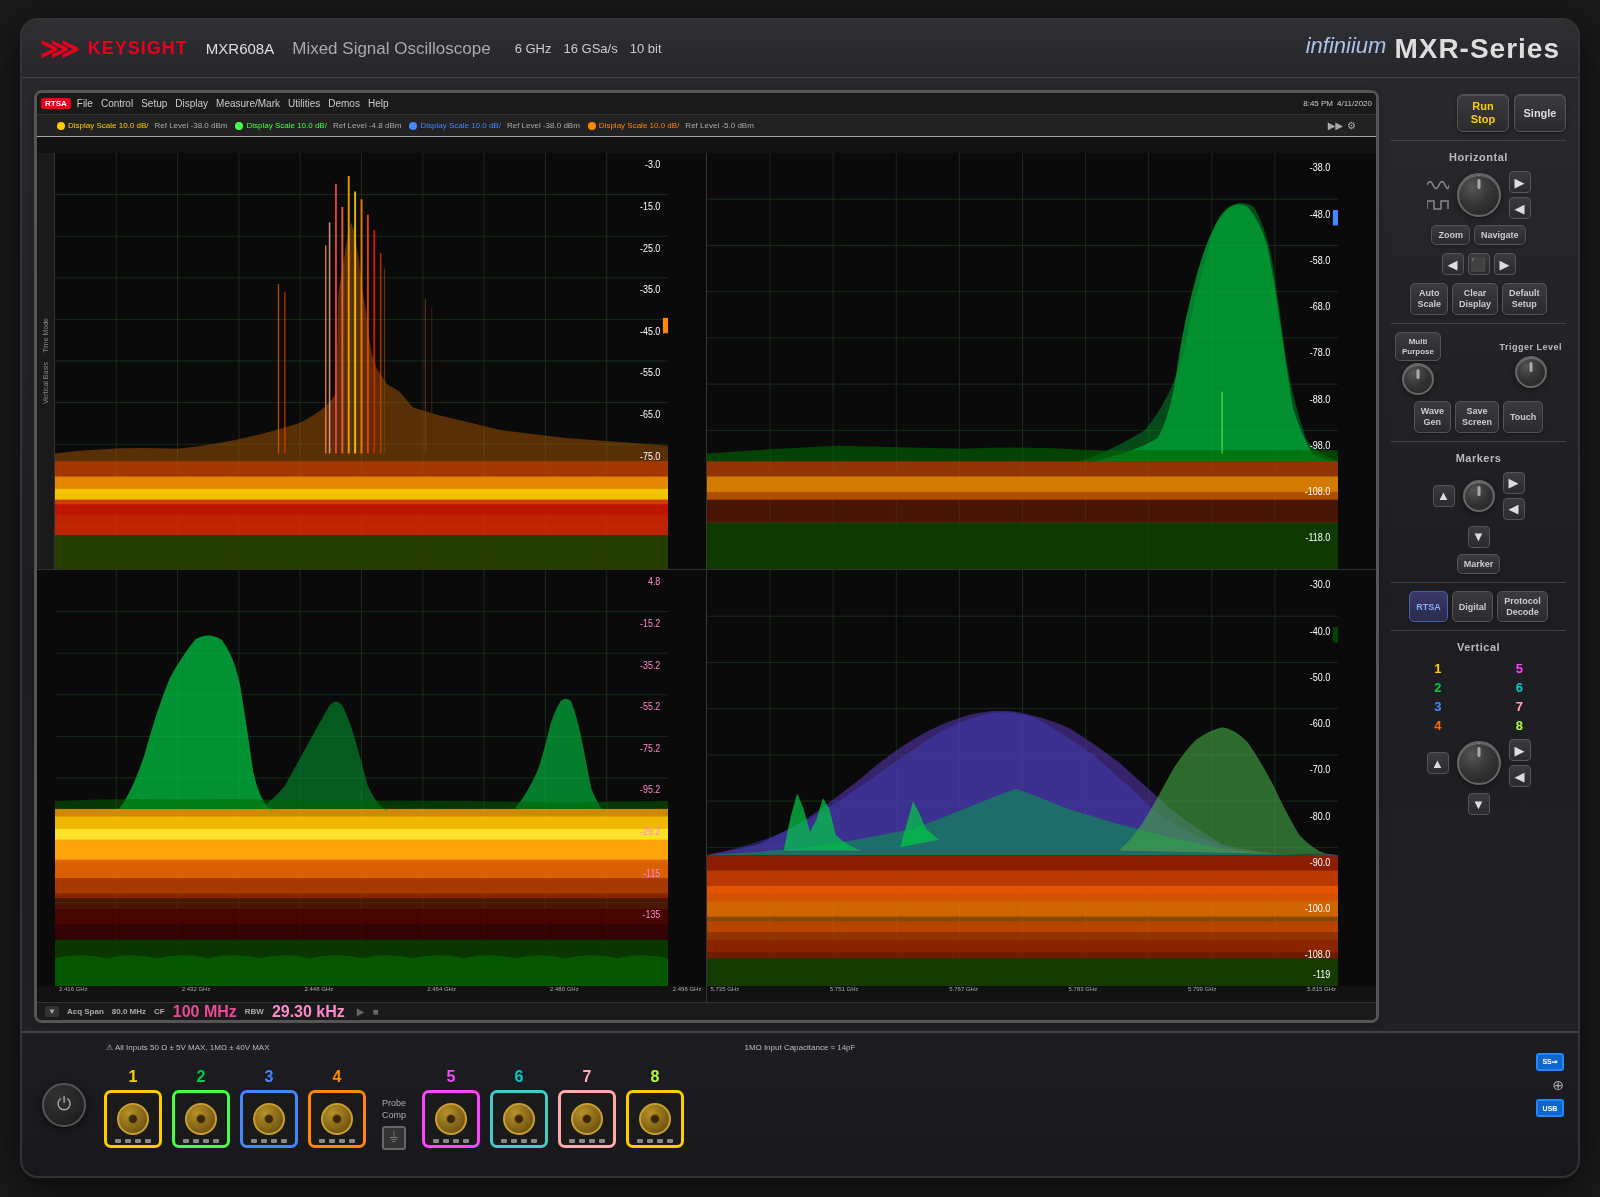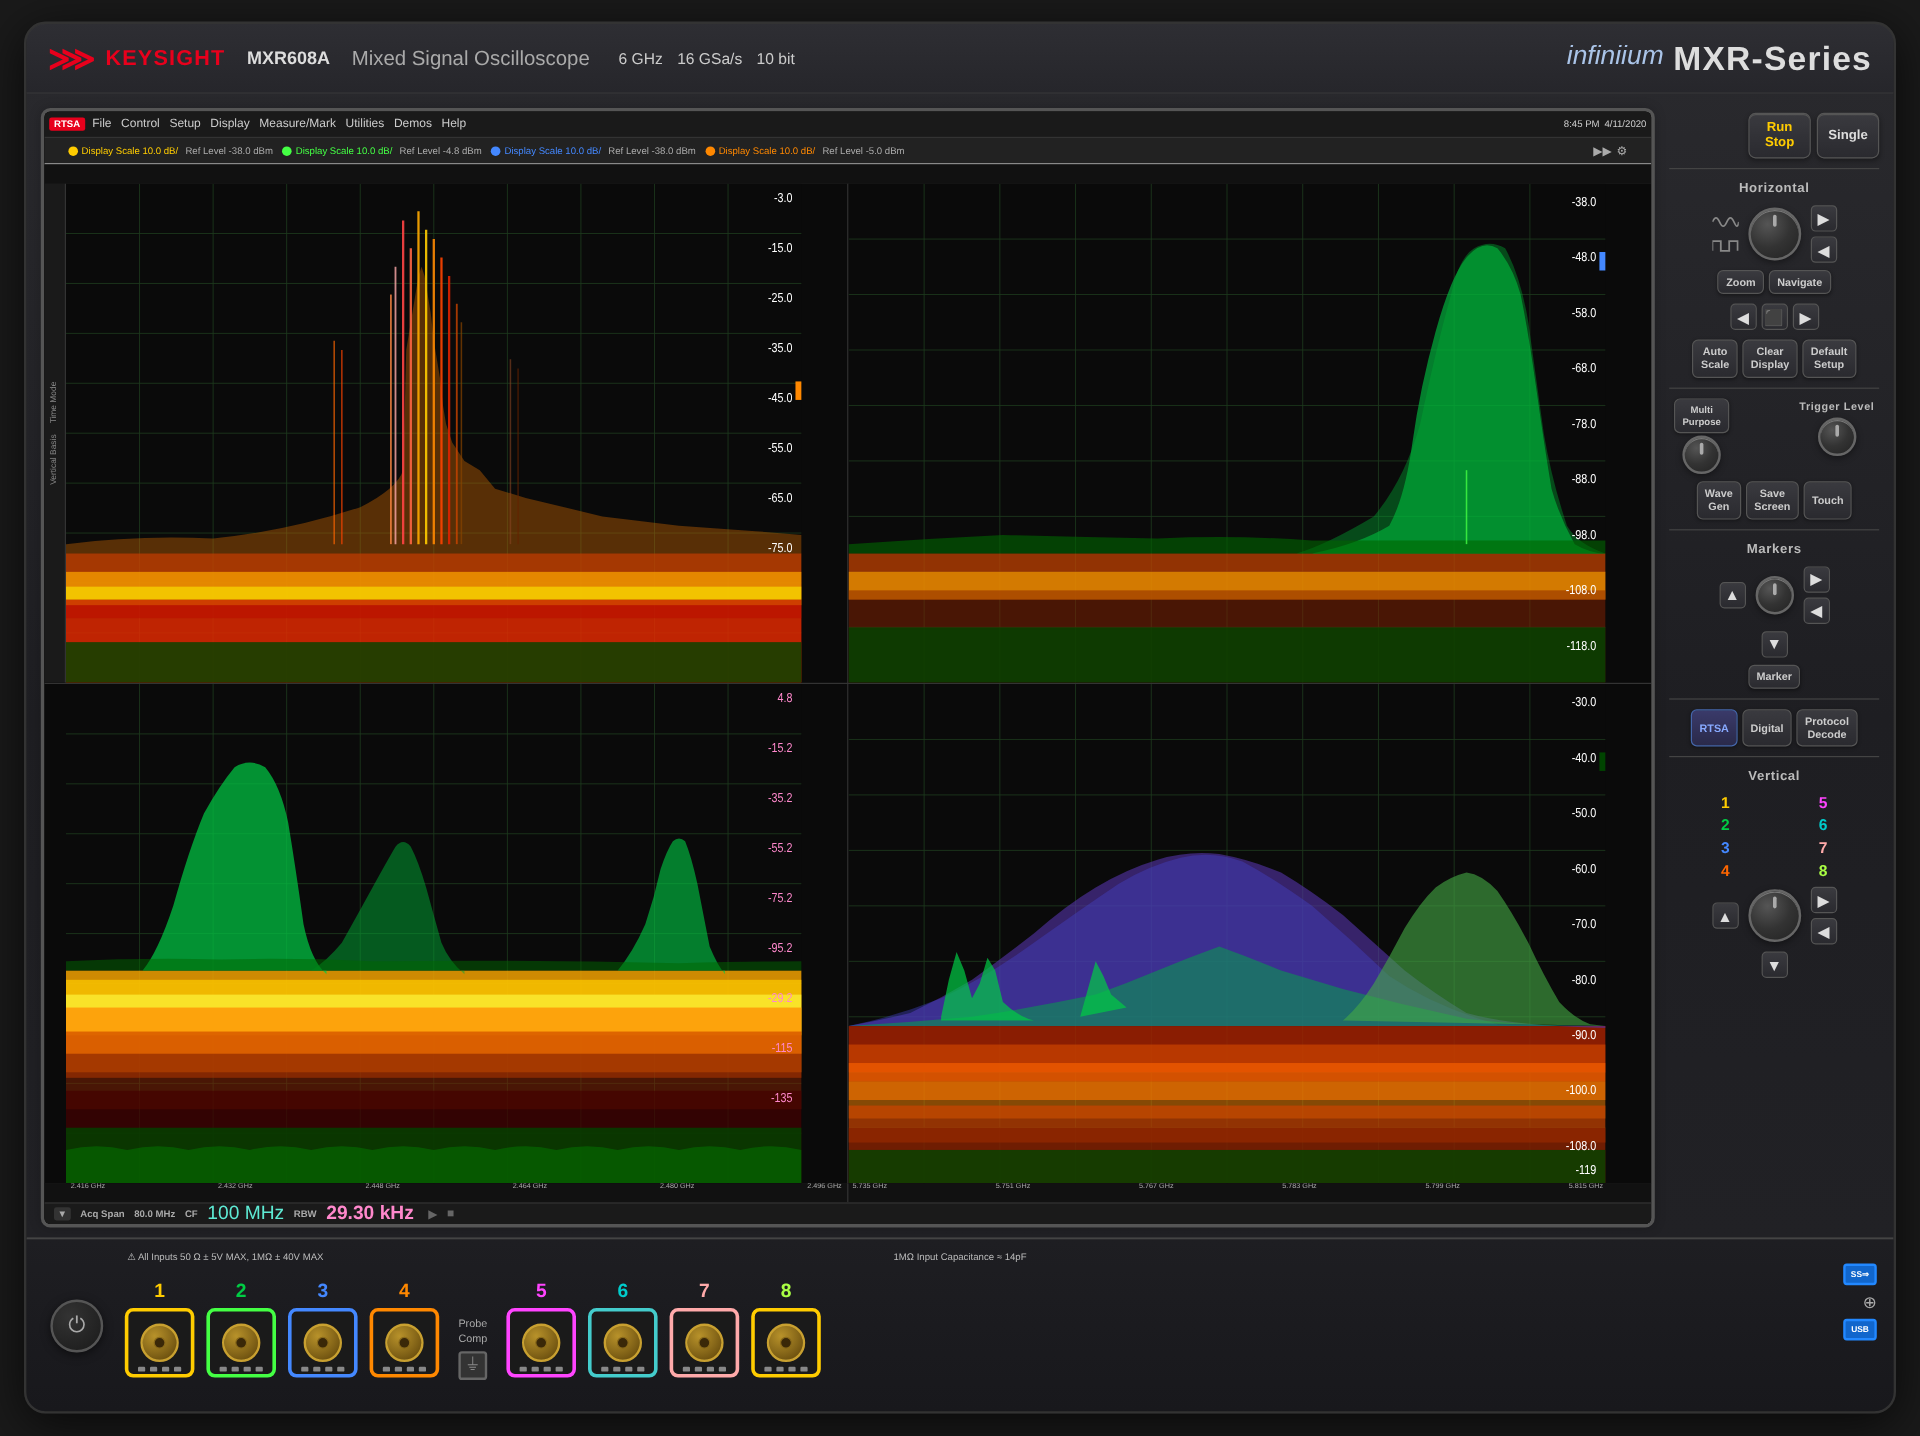--- a/index.html
+++ b/index.html
@@ -54,21 +54,21 @@
     .logo-text {
       color: #e8001c;
       font-size: 18px;
       font-weight: 700;
       letter-spacing: 1px;
     }
 
     .model-info {
       color: #ddd;
       font-size: 15px;
-      font-weight: 700;
+      font-weight: 400;
       margin-right: 18px;
     }
     .model-desc {
       color: #aaa;
       font-size: 17px;
       margin-right: 24px;
     }
     .spec-item {
       color: #ccc;
       font-size: 13px;
@@ -341,21 +341,21 @@
     .bottom-status-bar {
       background: #1a1a1a;
       height: 18px;
       display: flex;
       align-items: center;
       padding: 0 8px;
       gap: 8px;
       border-top: 1px solid #333;
     }
     .status-item { color: #aaa; font-size: 8px; font-weight: bold; }
-    .status-blue { color: #5eead4; font-weight: 400; }
+    .status-blue { color: #ec4899; font-weight: 700; }
     .status-pink { color: #ff88cc; font-weight: 700; }
 
     
     .front-panel {
       height: 145px;
       background: linear-gradient(180deg, #1e1e22 0%, #18181c 100%);
       border-radius: 0 0 16px 16px;
       border-top: 2px solid #444;
       display: flex;
       align-items: center;
@@ -907,21 +907,21 @@
         <button class="sm-btn" style="white-space:pre-line;line-height:1.2">Auto
 Scale</button>
         <button class="sm-btn" style="white-space:pre-line;line-height:1.2">Clear
 Display</button>
         <button class="sm-btn" style="white-space:pre-line;line-height:1.2">Default
 Setup</button>
       </div>
 
       <div class="divider-line"></div>
 
-      <div style="display:flex;justify-content:space-between;padding:0 4px">
+      <div style="display:flex;align-items:center;justify-content:space-between;padding:0 4px">
         <div style="display:flex;flex-direction:column;align-items:center;gap:2px">
           <button class="sm-btn" style="white-space:pre-line;line-height:1.2;font-size:8px">Multi
 Purpose</button>
           <div class="knob knob-sm"></div>
         </div>
         <div style="display:flex;flex-direction:column;align-items:center;gap:2px">
           <span class="section-label" style="font-size:9px">Trigger
 Level</span>
           <div class="knob knob-sm"></div>
         </div>

